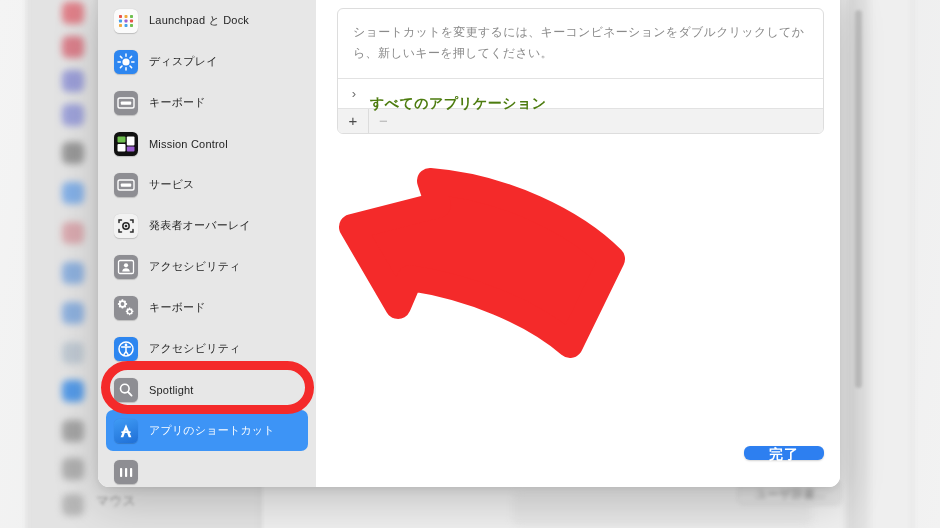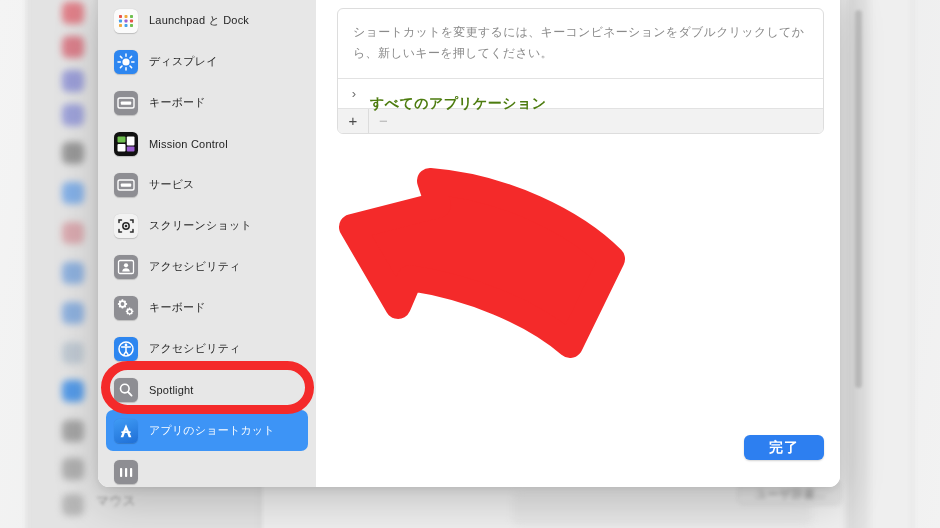--- a/index.html
+++ b/index.html
@@ -187,21 +187,21 @@
     width: 30px; text-align: center;
     font-size: 15px; color: #4a4a4a;
     line-height: 24px;
   }
   .tb-btn.minus { color: #b4b4b4; border-left: 1px solid #dcdcdc; }
 
   
   .done-btn {
     position: absolute;
     right: 16px; bottom: 27px;
-    width: 80px; height: 25px;
+    width: 80px; height: 14px;
     background: #2d7ff0;
     border-radius: 6px;
     border: none;
     color: #fff;
     font-size: 14px;
     font-weight: 700;
     letter-spacing: 1px;
     box-shadow: 0 1px 2px rgba(0,0,0,.18);
     cursor: pointer;
   }
@@ -340,21 +340,21 @@
             <g stroke="#2b2b2b" stroke-width="1.5" fill="none" stroke-linecap="round">
               <path d="M5 8.5 V6 H7.5"></path>
               <path d="M16.5 6 H19 V8.5"></path>
               <path d="M19 15.5 V18 H16.5"></path>
               <path d="M7.5 18 H5 V15.5"></path>
             </g>
             <circle cx="12" cy="12" r="3.2" fill="none" stroke="#2b2b2b" stroke-width="1.5"></circle>
             <circle cx="12" cy="12" r="1.3" fill="#2b2b2b"></circle>
           </svg>
         </span>
-        <span class="label">スクリーンショット</span>
+        <span class="label">発表者オーバーレイ</span>
       </div>
 
       <div class="srow">
         <span class="icn" style="background:#8e8e93;">
           <svg width="24" height="24" viewBox="0 0 24 24">
             <rect x="4.5" y="5.5" width="15" height="13" rx="1.6" fill="none" stroke="#ffffff" stroke-width="1.3"></rect>
             <circle cx="12" cy="10.3" r="2.1" fill="#ffffff"></circle>
             <path d="M8.2 16.6c0-2.2 1.7-3.4 3.8-3.4s3.8 1.2 3.8 3.4z" fill="#ffffff"></path>
           </svg>
         </span>

